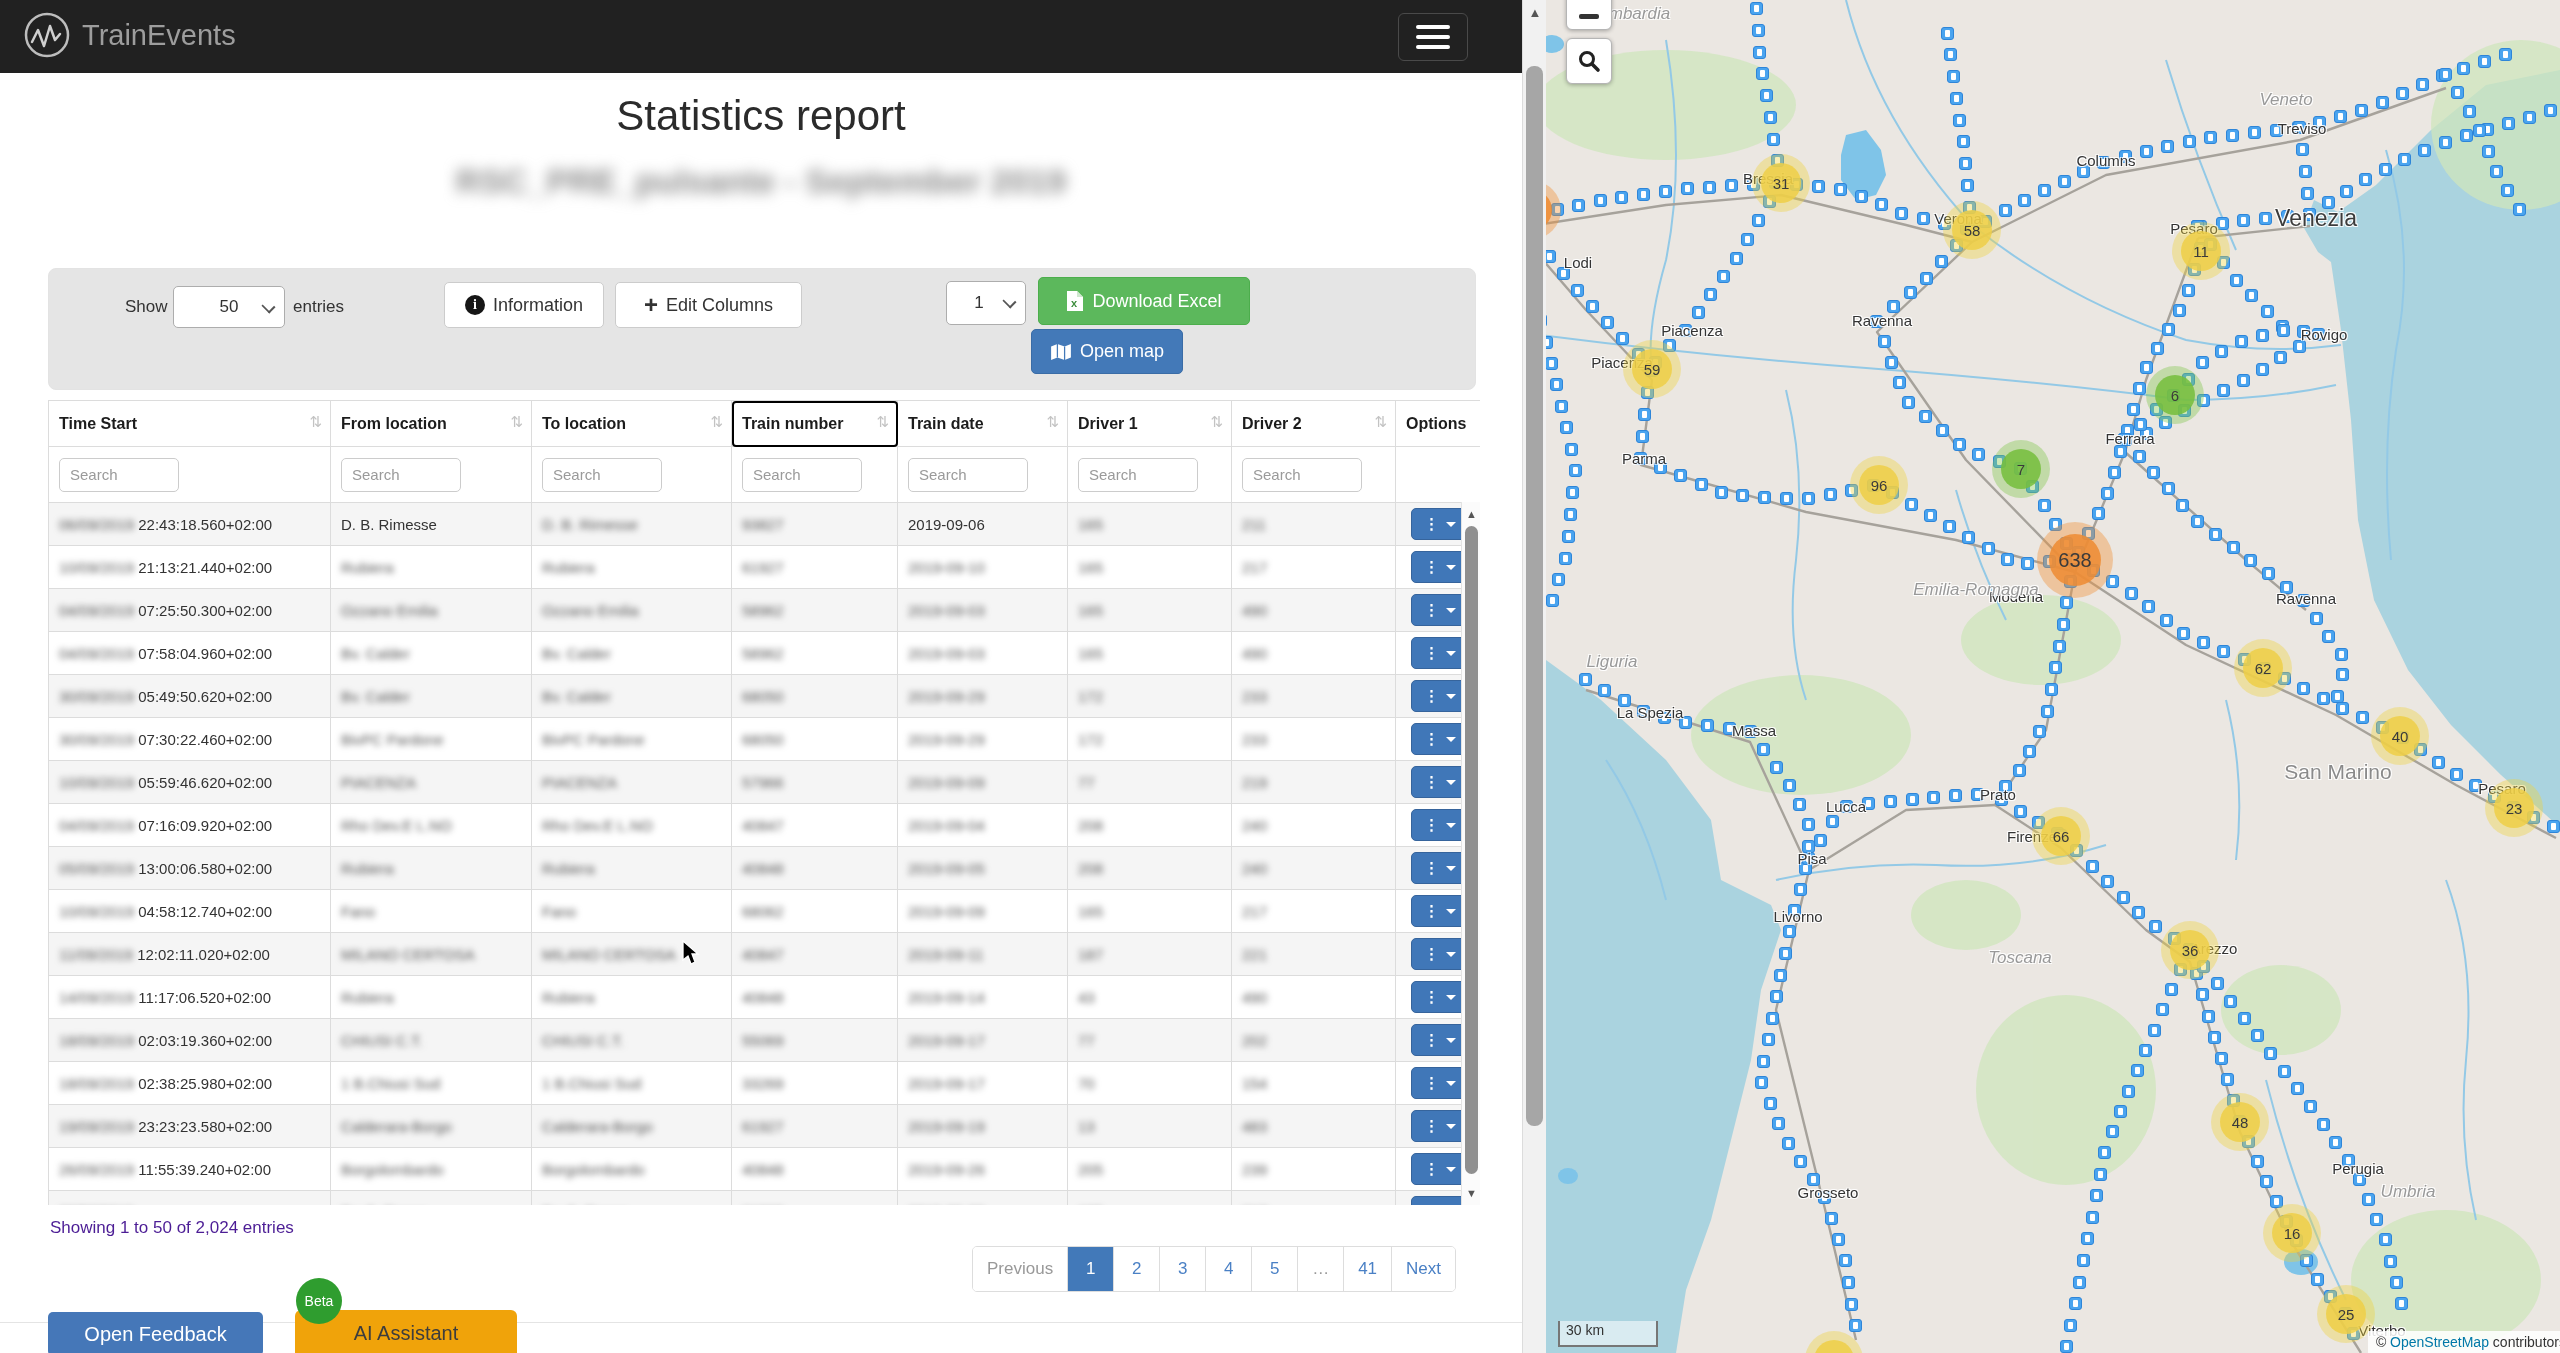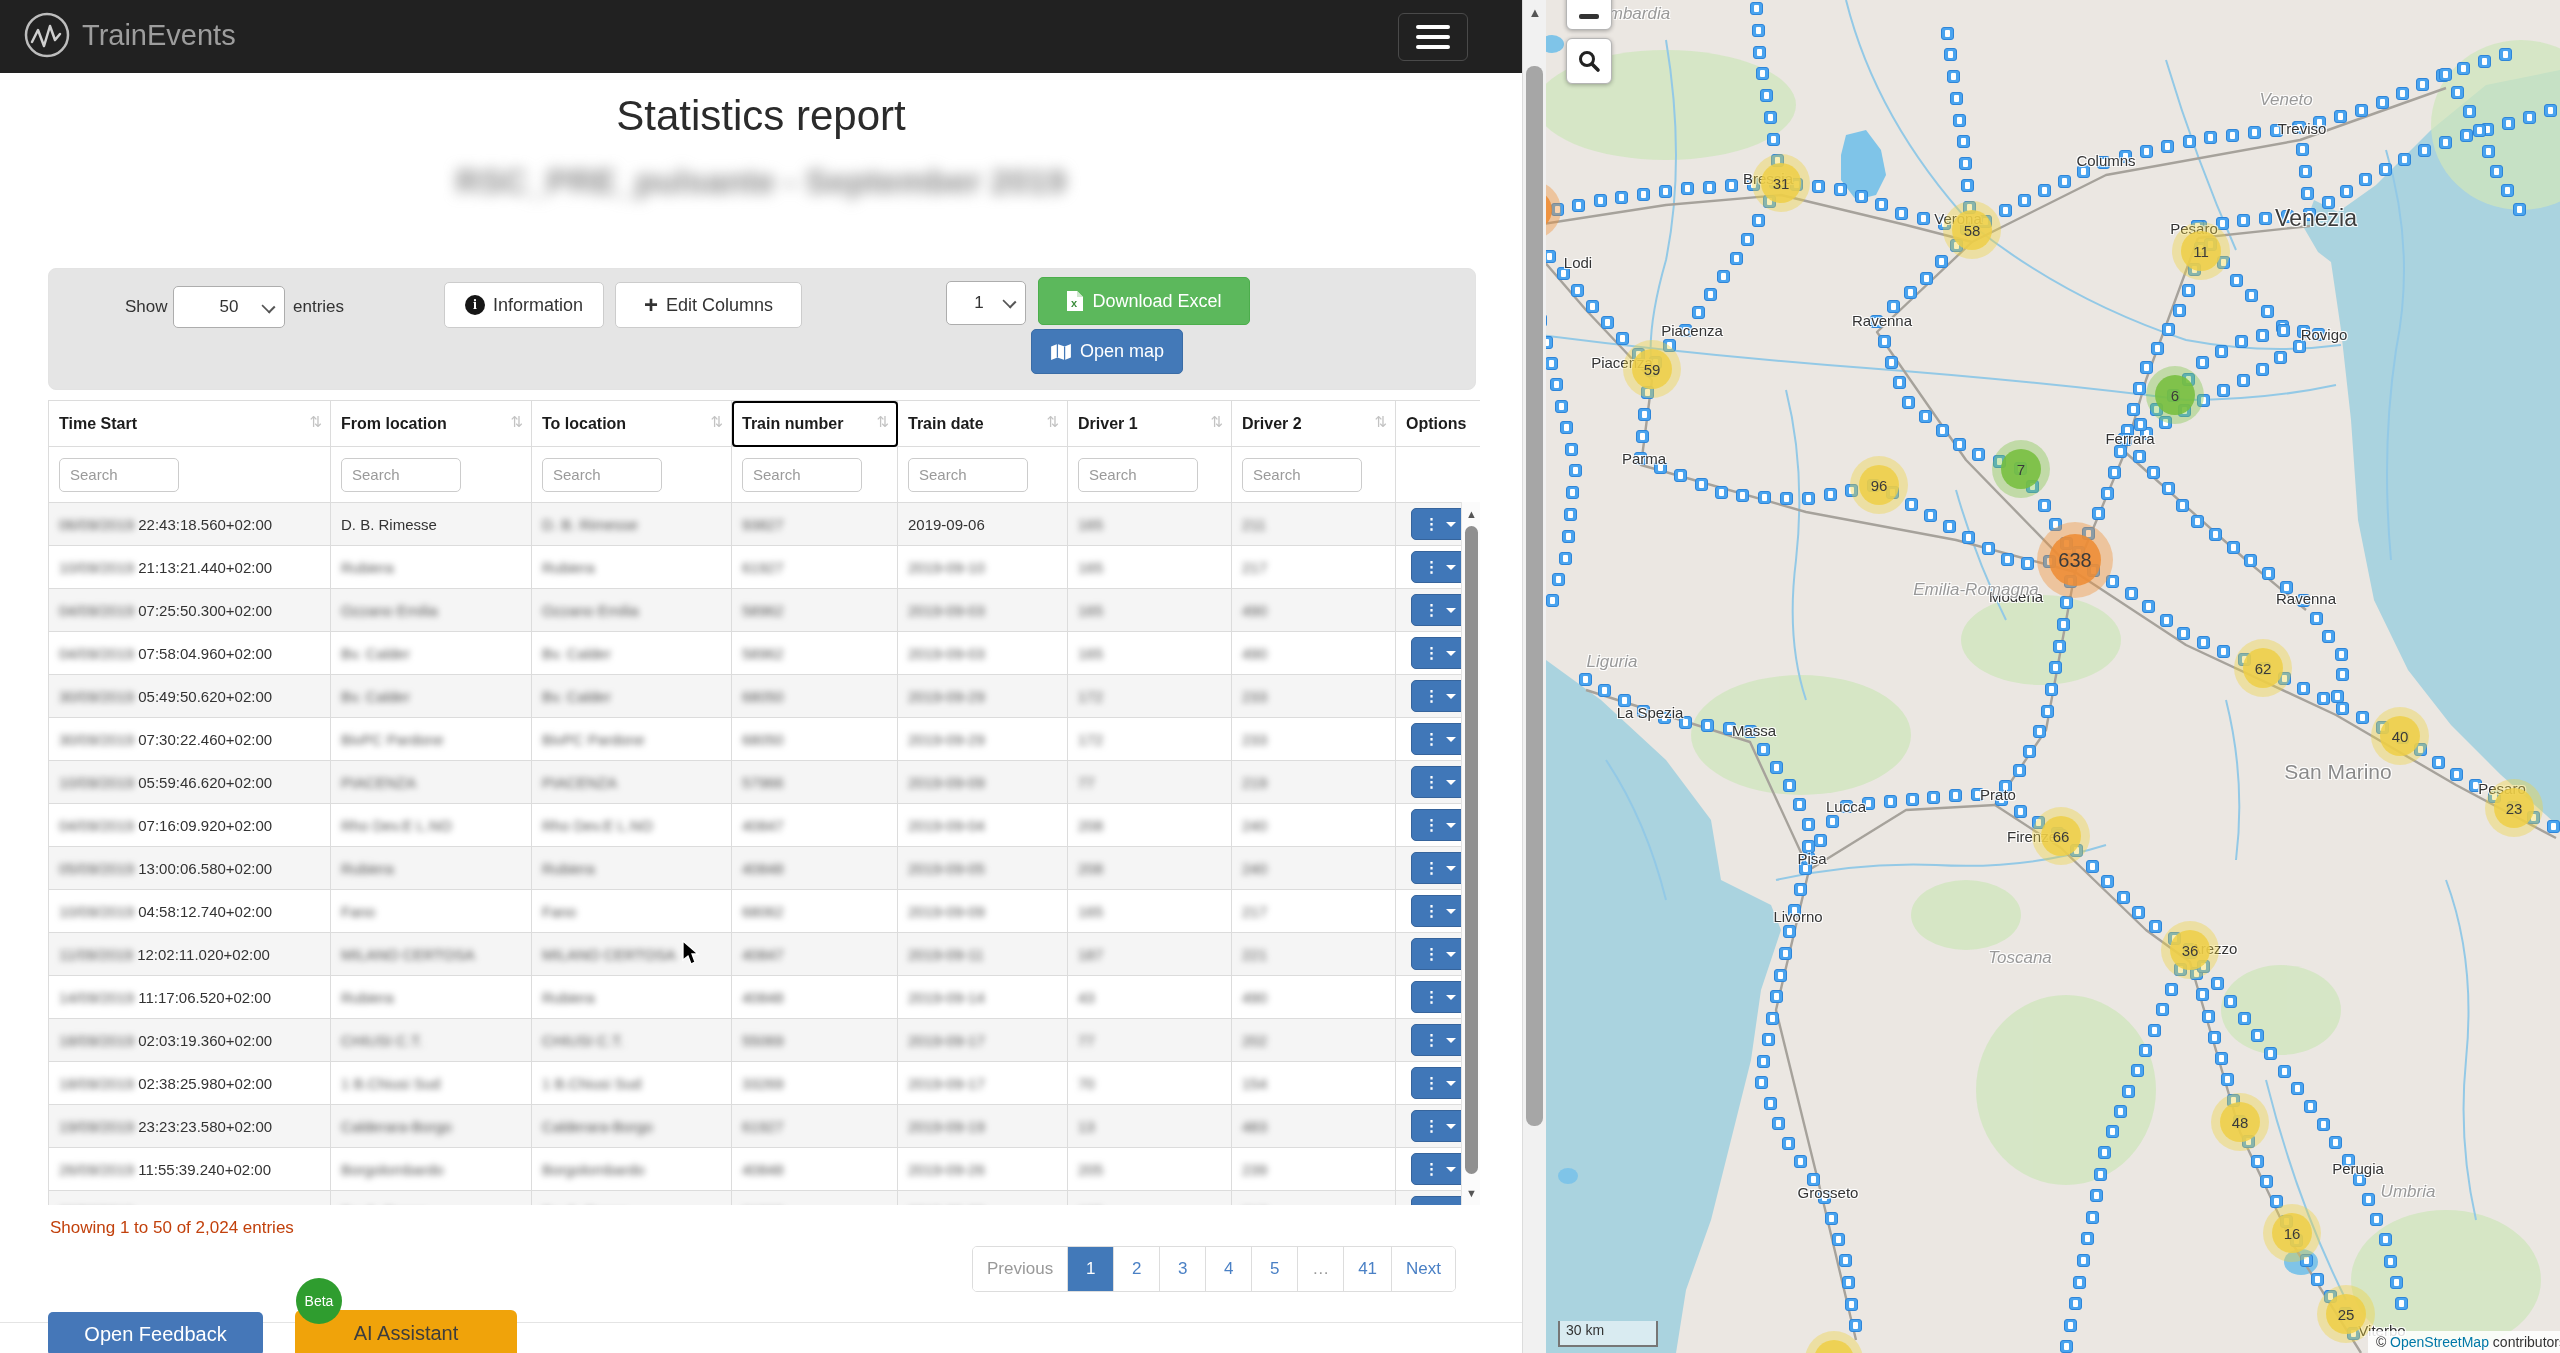--- a/index.html
+++ b/index.html
@@ -60,21 +60,21 @@
   .opt-btn{width:56px;height:30px;background:#4077b8;border:1px solid #36649c;border-radius:5px;color:#fff;
            display:flex;align-items:center;justify-content:center;gap:7px;margin:0 auto;cursor:pointer;}
   .opt-btn .dots{font-size:15px;font-weight:bold;letter-spacing:0;}
   .opt-btn .caret{width:0;height:0;border-left:5px solid transparent;border-right:5px solid transparent;border-top:5px solid #fff;}
 
   
   .tscroll{position:absolute;left:1413px;top:102px;width:19px;height:703px;background:#fbfbfb;border-left:1px solid #e3e3e3;}
   .tscroll .tri{position:absolute;left:0;width:19px;text-align:center;color:#555;font-size:11px;}
   .tscroll .thumb{position:absolute;left:3px;top:24px;width:13px;height:648px;background:#8f8f8f;border-radius:7px;}
 
-  .showing{position:absolute;left:50px;top:1218px;font-size:17px;color:#c2410c;}
+  .showing{position:absolute;left:50px;top:1218px;font-size:17px;color:#4c1d95;}
 
   
   .pagination{position:absolute;top:1246px;left:972px;display:flex;border-radius:5px;overflow:hidden;
               border:1px solid #ddd;height:46px;box-sizing:border-box;}
   .pg{display:flex;align-items:center;justify-content:center;min-width:46px;padding:0 14px;font-size:17px;
       border-left:1px solid #ddd;background:#fff;color:#4a80c5;cursor:pointer;box-sizing:border-box;}
   .pg:first-child{border-left:none;}
   .pg.prev{color:#999;}
   .pg.active{background:#4279b9;color:#fff;}
   .pg.dots{color:#999;}

